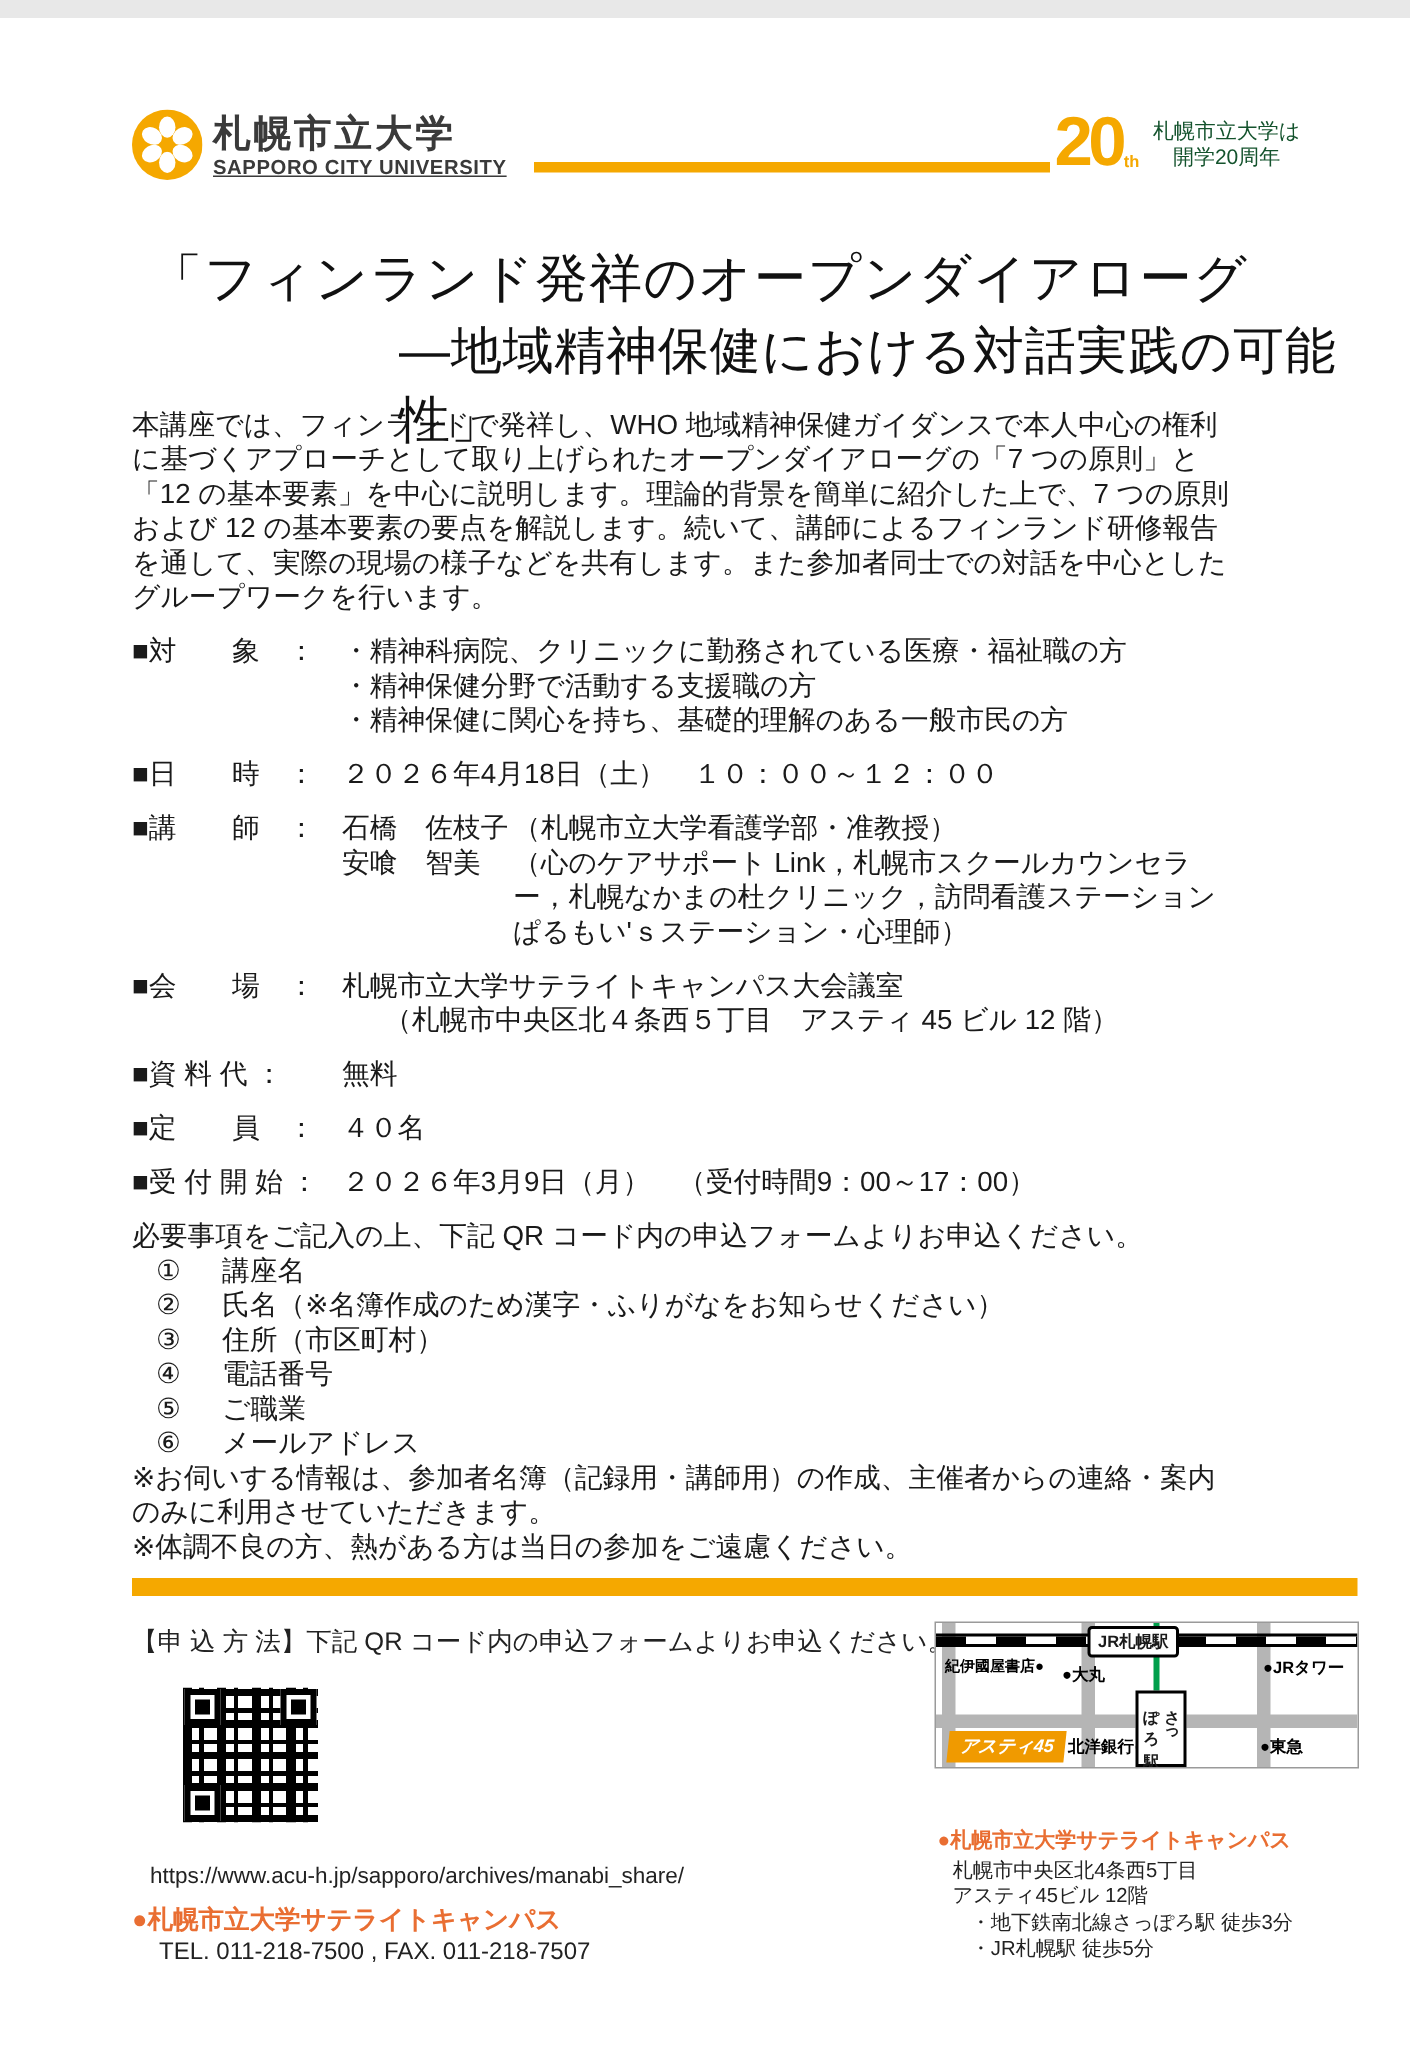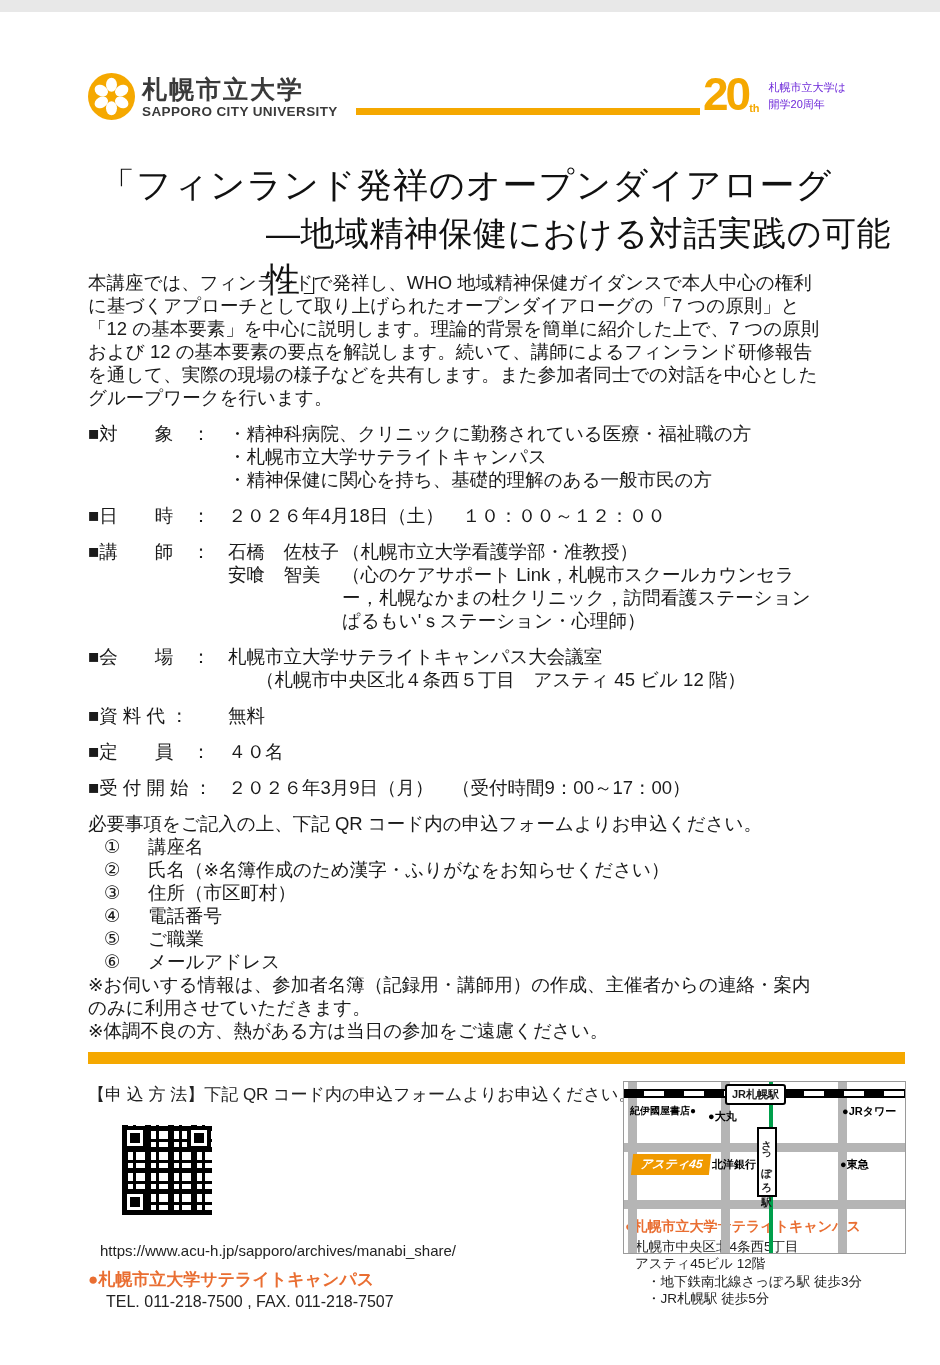--- a/index.html
+++ b/index.html
@@ -8,26 +8,26 @@
     position:relative; width:940px; height:1365px; margin:12px auto;
     background:#ffffff; overflow:hidden;
     font-family:"Liberation Sans","DejaVu Sans",sans-serif;
     color:#1a1a1a;
   }
 
   
   .logo-svg { position:absolute; left:88px; top:61px; }
   .univ-names { position:absolute; left:142px; top:63px; line-height:1.15; }
   .univ-ja { font-size:25px; font-weight:bold; color:#3a3a3a; letter-spacing:2px; }
-  .univ-en { font-size:13.5px; font-weight:bold; color:#3a3a3a; letter-spacing:0.4px; }
+  .univ-en { font-size:13.5px; font-weight:bold; color:#3a3a3a; letter-spacing:0.4px;text-decoration:underline; }
   .header-line { position:absolute; left:356px; top:96px; width:344px; height:7px; background:#F5A800; }
   .anniv { position:absolute; left:703px; top:60px; display:flex; }
   .anniv-num { font-size:46px; line-height:44px; font-weight:800; color:#F5A800; letter-spacing:-3px; }
   .anniv-th { font-size:11px; font-weight:bold; color:#F5A800; align-self:flex-end; margin:0 0 2px 1px; }
-  .anniv-text { font-size:11px; color:#6d28d9; line-height:17px; margin-left:9px; padding-top:7px; }
+  .anniv-text { font-size:14px; color:#14532d; line-height:17px; margin-left:9px; padding-top:7px;text-align:center; }
 
   
   .title-type { position:absolute; left:0; right:0; top:115px; text-align:center; font-size:26px; letter-spacing:1px; color:#111; }
   .title-line1 { position:absolute; left:100px; top:150px; font-size:35px; letter-spacing:1px; color:#111; }
   .title-line2 { position:absolute; left:266px; top:199px; font-size:34px; letter-spacing:0.5px; color:#111; }
 
   
   .main { position:absolute; left:88px; top:259px; width:740px; font-size:18.5px; line-height:23px; }
   .section { display:flex; margin-bottom:13px; }
   .sec-label { flex:0 0 140px; white-space:nowrap; }
@@ -51,21 +51,21 @@
       repeating-linear-gradient(90deg, #000 0 6px, transparent 6px 11px, #000 11px 14px, transparent 14px 23px);
   }
   .finder { position:absolute; width:24px; height:24px; border:4px solid #000; background:#fff; }
   .finder::after { content:""; display:block; width:10px; height:10px; margin:3px; background:#000; }
   .finder.tl { left:1px; top:1px; } .finder.tr { right:1px; top:1px; } .finder.bl { left:1px; bottom:1px; }
   .url-line { position:absolute; left:100px; top:1230px; font-size:15px; color:#222; }
   .campus-line { position:absolute; left:88px; top:1256px; font-size:17px; font-weight:bold; color:#E96E32; }
   .tel-line { position:absolute; left:106px; top:1281px; font-size:16px; color:#222; }
 
   
-  .map { position:absolute; left:623px; top:1069px; width:283px; height:173px; background:#fff; border:1px solid #9a9a9a; overflow:hidden; }
+  .map { position:absolute; left:623px; top:1069px; width:283px; height:98px; background:#fff; border:1px solid #9a9a9a; overflow:hidden; }
   .street-v, .street-h { position:absolute; background:#b5b5b5; z-index:1; }
   .street-v { width:9px; top:0; bottom:0; }
   .street-h { height:9px; left:0; right:0; }
   .sv1 { left:4px; } .sv2 { left:97px; } .sv3 { left:214px; }
   .sh1 { top:61px; } .sh2 { top:118px; }
   .railway { position:absolute; left:0; right:0; top:7px; height:9px; z-index:2;
     background:repeating-linear-gradient(90deg,#000 0 20px,#fff 20px 40px);
     border-top:2px solid #000; border-bottom:2px solid #000; }
   .subway-line { position:absolute; left:145px; top:0; bottom:0; width:4px; background:#009F4B; z-index:2; }
   .jr-station-box { position:absolute; left:101px; top:2px; z-index:4; background:#fff; border:2px solid #000; border-radius:3px;
@@ -124,21 +124,21 @@
   <div class="main">
 
     <div class="section">
       <div class="sec-content">本講座では、フィンランドで発祥し、WHO 地域精神保健ガイダンスで本人中心の権利に基づくアプローチとして取り上げられたオープンダイアローグの「7 つの原則」と「12 の基本要素」を中心に説明します。理論的背景を簡単に紹介した上で、7 つの原則および 12 の基本要素の要点を解説します。続いて、講師によるフィンランド研修報告を通して、実際の現場の様子などを共有します。また参加者同士での対話を中心としたグループワークを行います。</div>
     </div>
 
     <div class="section">
       <span class="sec-label">■対　　象　：</span>
       <div class="sec-content">
         <div>・精神科病院、クリニックに勤務されている医療・福祉職の方</div>
-        <div>・札幌市立大学サテライトキャンパス</div>
+        <div>・精神保健分野で活動する支援職の方</div>
         <div>・精神保健に関心を持ち、基礎的理解のある一般市民の方</div>
       </div>
     </div>
 
     <div class="section">
       <span class="sec-label">■日　　時　：</span>
       <div class="sec-content">２０２６年4月18日（土）　１０：００～１２：００</div>
     </div>
 
     <div class="section">

